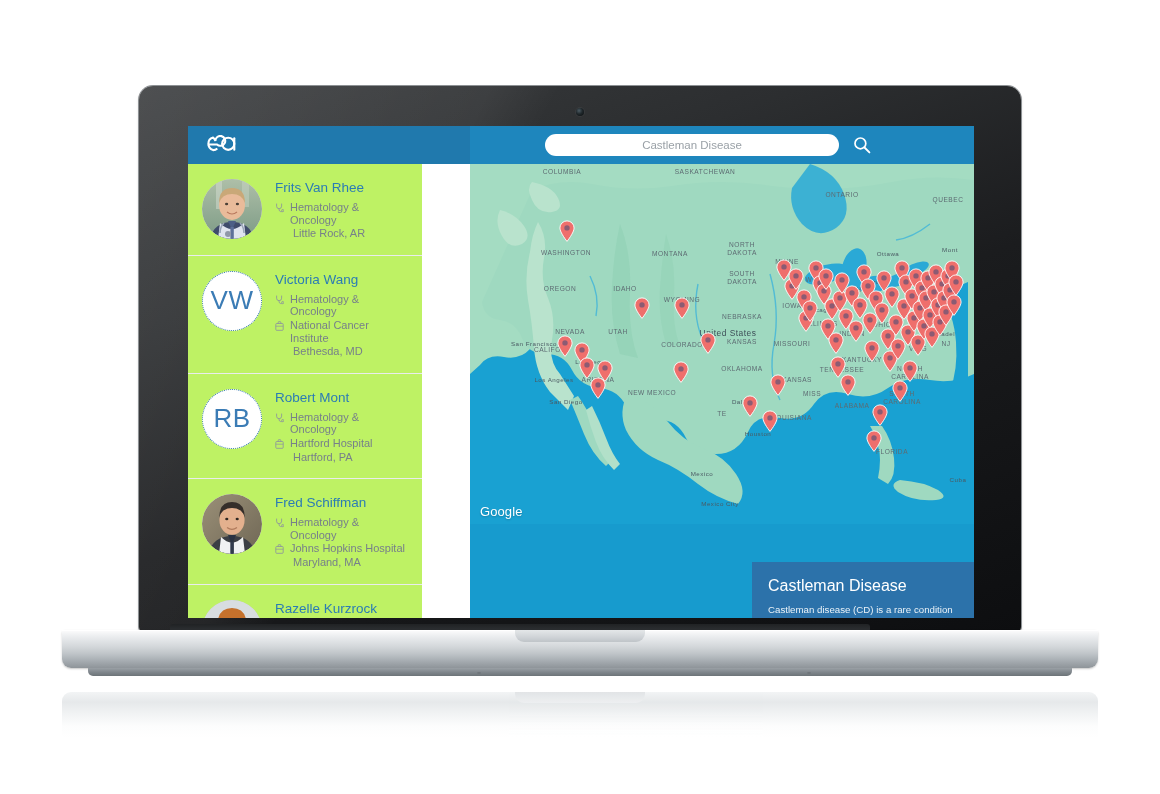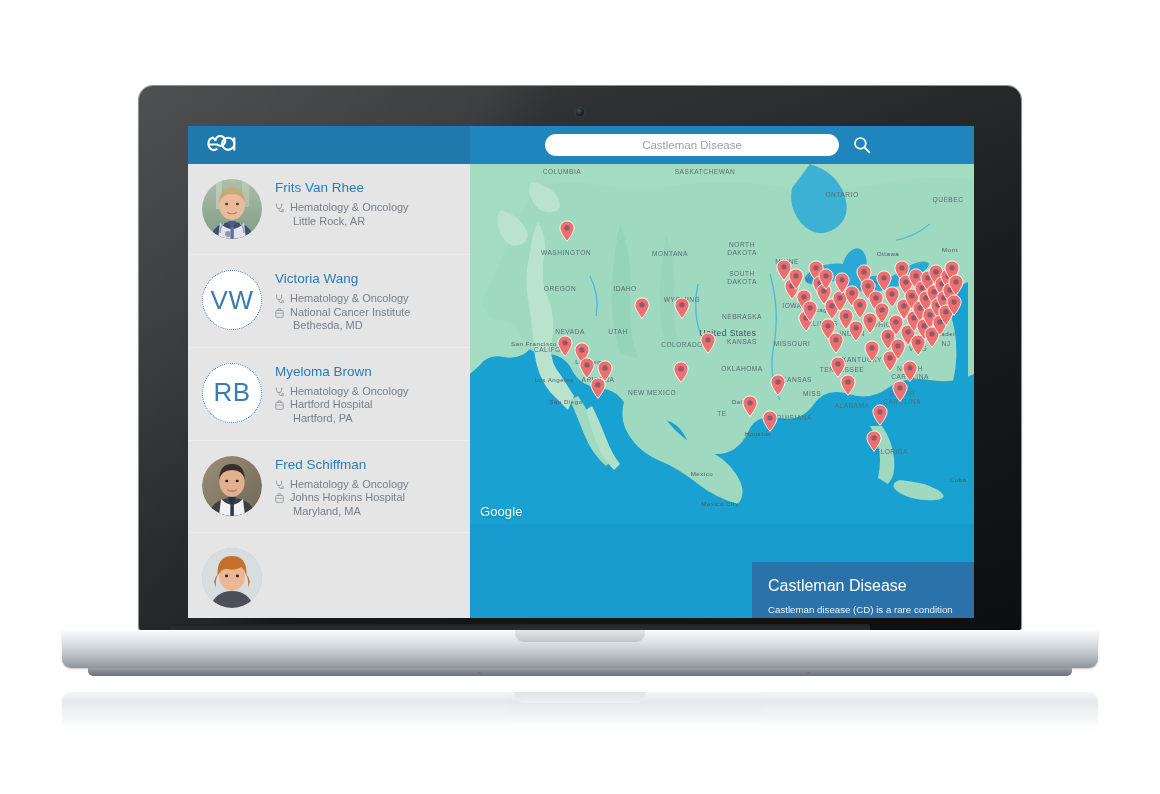--- a/index.html
+++ b/index.html
@@ -124,23 +124,23 @@
     cursor: pointer;
     line-height: 0;
     padding: 0;
   }
 
   
   .sidebar {
     position: absolute;
     left: 0;
     top: 38px;
-    width: 282px;
+    width: 234px;
     bottom: 0;
-    background: #e5e5e5;
+    background: #bef264;
     overflow: hidden;
     z-index: 4;
   }
   .expert {
     display: flex;
     gap: 13px;
     padding: 15px 14px 15px 14px;
     border-bottom: 1px solid #e9ecee;
     align-items: flex-start;
   }
@@ -444,21 +444,21 @@
               </span>
               <span class="meta-text">National Cancer Institute</span>
             </div>
             <div class="meta-sub">Bethesda, MD</div>
           </div>
         </div>
 
         <div class="expert">
           <div class="avatar initials">RB</div>
           <div class="expert-body">
-            <div class="expert-name">Myeloma Brown</div>
+            <div class="expert-name">Robert Mont</div>
             <div class="meta-row">
               <span class="meta-icon">
                 <svg width="9" height="10" viewBox="0 0 9 10">
                   <path d="M1.6 0.6 v2.6 a2.5 2.5 0 0 0 5 0 V0.6" fill="none" stroke="#8d959d" stroke-width="0.85"></path>
                   <path d="M4.1 5.7 v1.1 a1.9 1.9 0 0 0 3.3 1.2" fill="none" stroke="#8d959d" stroke-width="0.85"></path>
                   <circle cx="7.7" cy="7.6" r="1.1" fill="none" stroke="#8d959d" stroke-width="0.85"></circle>
                 </svg>
               </span>
               <span class="meta-text">Hematology &amp; Oncology</span>
             </div>
@@ -540,20 +540,23 @@
                 <rect width="60" height="60" fill="#d8dde0"></rect>
                 <path d="M8 60 q5 -17 22 -17 q17 0 22 17 z" fill="#4a4f58"></path>
                 <ellipse cx="30" cy="28" rx="13" ry="15" fill="#eab894"></ellipse>
                 <path d="M15.5 28 q-1 -20 14.5 -20 q15.5 0 14.5 20 q-2 -6 -5 -9 q-6 4 -14 2 q-6 -1 -10 7z" fill="#c5712c"></path>
                 <path d="M16 26 q-3 7 -2 14 q-4 -8 2 -14z" fill="#c5712c"></path>
                 <path d="M44 26 q3 7 2 14 q4 -8 -2 -14z" fill="#c5712c"></path>
                 <ellipse cx="24.6" cy="28" rx="1.7" ry="1.4" fill="#3b332c"></ellipse>
                 <ellipse cx="35.4" cy="28" rx="1.7" ry="1.4" fill="#3b332c"></ellipse>
               </g>
             </svg>
+          </div>
+          <div class="expert-body">
+            <div class="expert-name">Razelle Kurzrock</div>
           </div>
         </div>
 
       </div>
 
       <div class="map-pane">
         <div class="map-canvas">
           <svg width="504" height="360" viewBox="0 0 504 360">
 
             <rect width="504" height="360" fill="#19a1d2"></rect>

